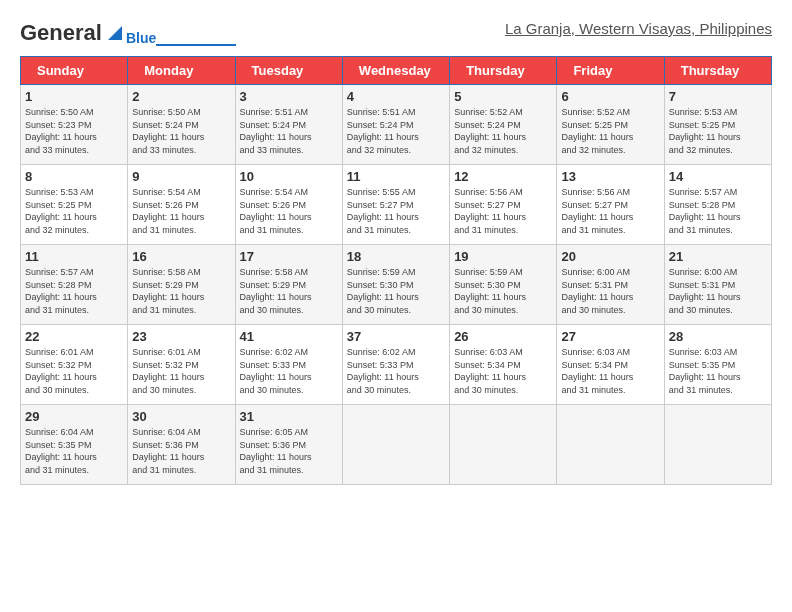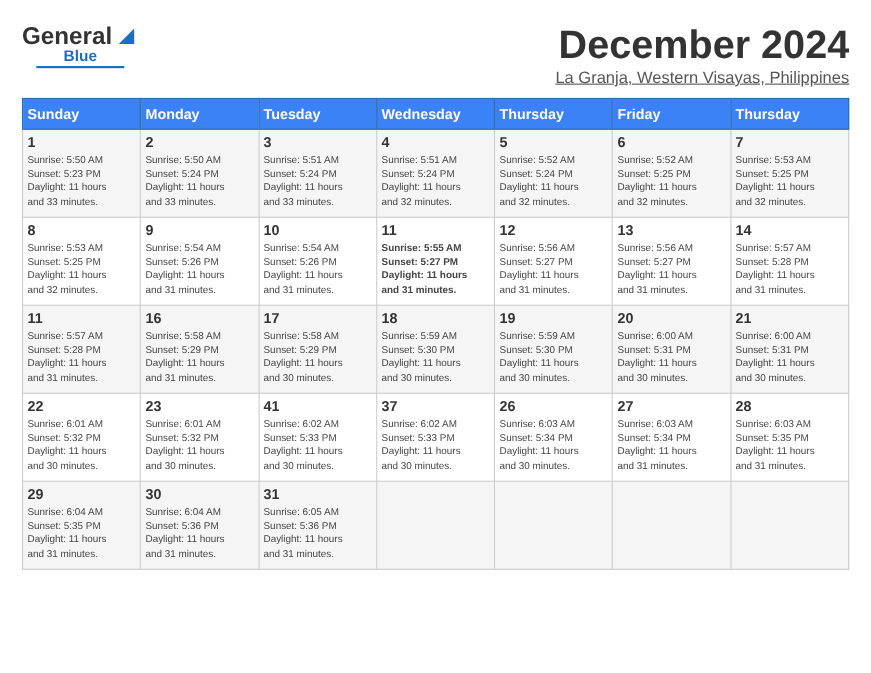--- a/index.html
+++ b/index.html
@@ -11,45 +11,45 @@
       padding: 20px;
     }
     .header-area {
       display: flex;
       justify-content: space-between;
       align-items: flex-start;
       margin-bottom: 10px;
     }
     .logo {
       display: flex;
-      flex-direction: column;
-      align-items: center;
+      flex-direction: row;
+      align-items: flex-end;
     }
     .title-area {
       text-align: right;
     }
     .month-title {
       font-size: 36px;
       font-weight: bold;
       color: #333;
     }
     .location-title {
       font-size: 15px;
       color: #555;
       text-decoration: underline;
     }
     table {
       width: 100%;
       border-collapse: collapse;
       font-size: 10px;
     }
     thead tr th {
-      background: #3b82f6;
+      background: #ef4444;
       color: #fff;
-      padding: 6px 4px;
+      padding: 6px 16px;
       text-align: left;
       font-size: 13px;
       font-weight: bold;
       border: 1px solid #2d6bb5;
     }
     tbody tr td {
       border: 1px solid #ccc;
       vertical-align: top;
       padding: 4px;
       height: 80px;
@@ -85,21 +85,20 @@
     <div style="display:flex;align-items:center;">
       <span style="font-size:22px;font-weight:bold;color:#333;">General</span>
       <svg width="22" height="22" viewBox="0 0 22 22" style="margin-left:2px;">
         <polygon points="4,18 18,4 18,18" fill="#1a6fc4"></polygon>
       </svg>
     </div>
     <span style="font-size:14px;font-weight:bold;color:#1a6fc4;margin-top:-4px;">Blue</span>
     <div style="width:80px;height:2px;background:#1a6fc4;margin-top:2px;"></div>
   </div>
   <div class="title-area">
-    <div class="month-title">December 2024</div>
     <div class="location-title">La Granja, Western Visayas, Philippines</div>
   </div>
 </div>
 
 <table>
   <thead>
     <tr>
     <th>Sunday</th>
         <th>Monday</th>
         <th>Tuesday</th>
@@ -178,21 +177,21 @@
         </td>
         <td>
           <span class="day-number">10</span>
           <div class="day-info" style="white-space: pre-line;">Sunrise: 5:54 AM
 Sunset: 5:26 PM
 Daylight: 11 hours
 and 31 minutes.</div>
         </td>
         <td>
           <span class="day-number">11</span>
-          <div class="day-info" style="white-space: pre-line; font-weight: bold;">Sunrise: 5:55 AM
+          <div class="day-info" style="white-space: pre-line;">Sunrise: 5:55 AM
 Sunset: 5:27 PM
 Daylight: 11 hours
 and 31 minutes.</div>
         </td>
         <td>
           <span class="day-number">12</span>
           <div class="day-info" style="white-space: pre-line;">Sunrise: 5:56 AM
 Sunset: 5:27 PM
 Daylight: 11 hours
 and 31 minutes.</div>

